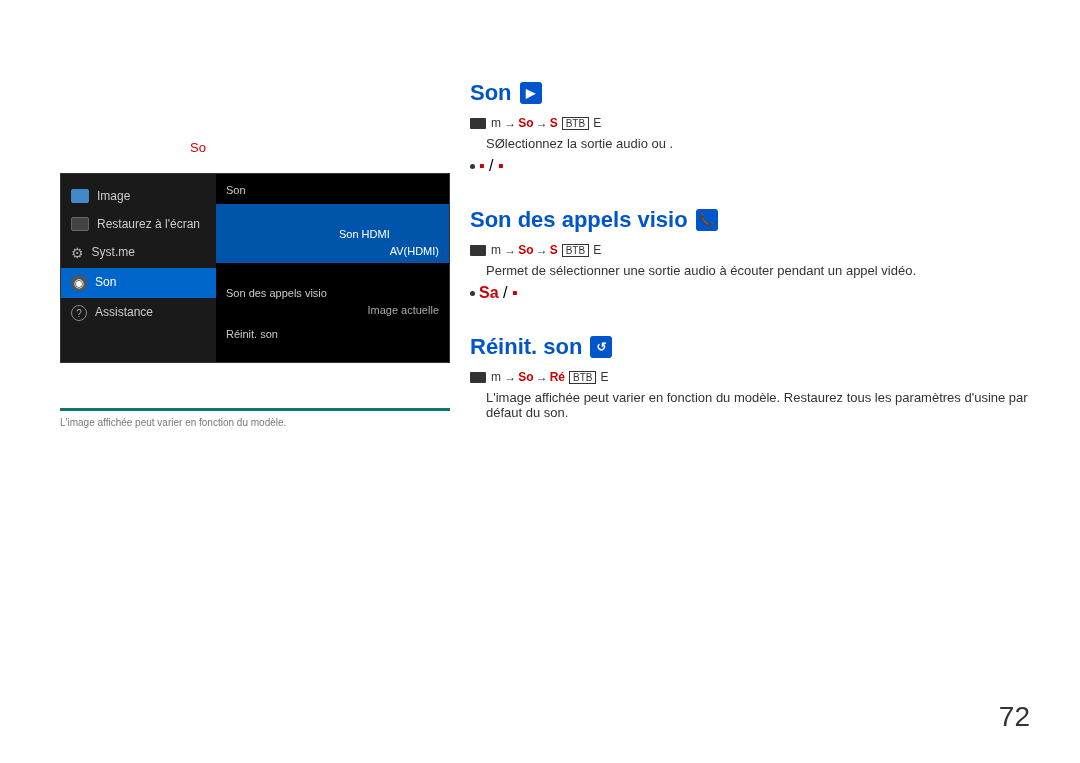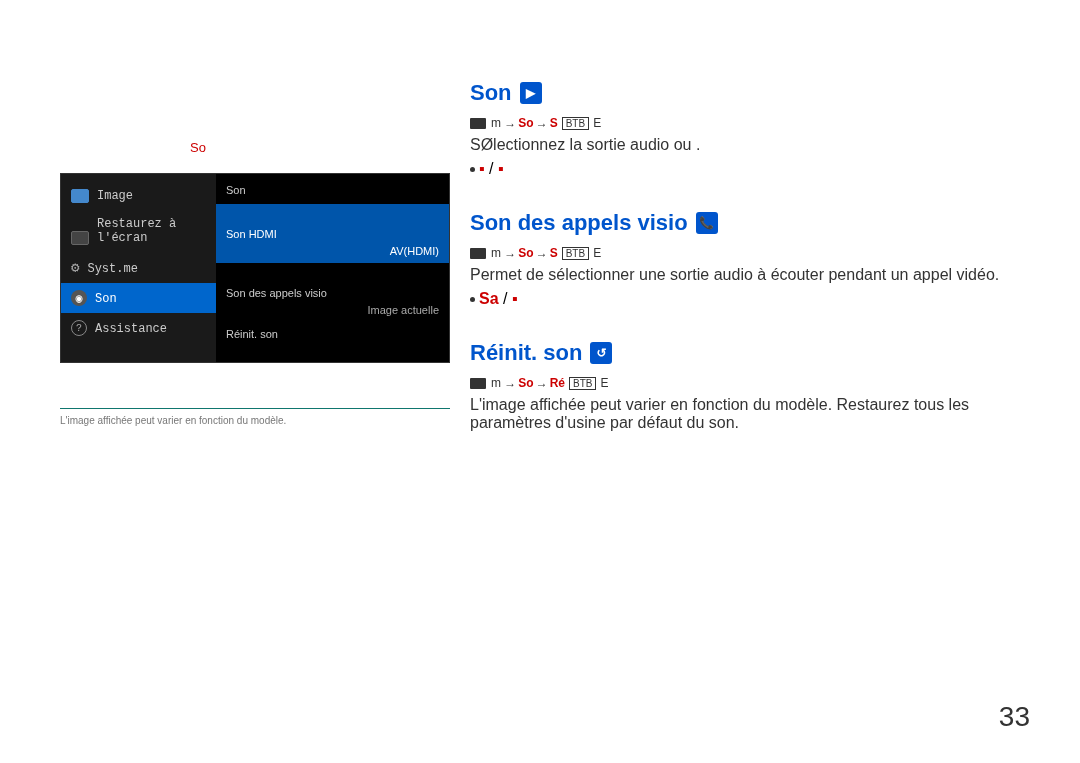--- a/index.html
+++ b/index.html
@@ -38,27 +38,26 @@
     }
 
     .tv-sidebar {
       width: 155px;
       background: #1a1a1a;
       padding: 8px 0;
     }
 
     .tv-sidebar-item {
       display: flex;
-      align-items: flex-end;
+      align-items: flex-start;
       padding: 7px 10px;
       font-size: 12px;
       color: #ccc;
       cursor: pointer;
       gap: 8px;
-      font-family: Liberation Mono, monospace;
     }
 
     .tv-sidebar-item.active {
       background: #0066cc;
       color: #fff;
     }
 
     .tv-sidebar-item .icon-box {
       width: 18px;
       height: 14px;
@@ -125,39 +124,40 @@
       align-items: center;
       padding: 6px 10px;
       font-size: 11px;
       color: #ccc;
       cursor: pointer;
     }
 
     .tv-content-item.active {
       background: #0055aa;
       color: #fff;
+      justify-content: flex-end;
     }
 
     .tv-content-item .right-text {
       color: #aaa;
       font-size: 11px;
       margin-top: 35px;
     }
 
     .tv-content-item.active .right-text {
       color: #fff;
     }
 
     
     .footnote-section {
       position: absolute;
       left: 60px;
       top: 408px;
       width: 390px;
-      border-top: 1px solid #0f766e;
+      border-top: 3px solid #0f766e;
       padding-top: 6px;
     }
 
     .footnote-text {
       font-size: 10px;
       color: #777;
     }
 
     
     .right-panel {
@@ -198,23 +198,24 @@
       font-size: 12px;
       color: #333;
       margin-bottom: 6px;
       display: flex;
       align-items: center;
       gap: 2px;
       flex-wrap: wrap;
     }
 
     .section-desc {
-      font-size: 16px;
+      font-size: 13px;
       color: #333;
       margin-bottom: 6px;
+      margin-left: 16px;
     }
 
     .bullet-item {
       margin-bottom: 3px;
       display: flex;
       align-items: center;
       gap: 4px;
     }
 
     .bullet-dot {
@@ -350,13 +351,13 @@
       <span>→</span>
       <span class="inline-red"> Ré</span>
       <span style="border:1px solid #333;padding:0 3px;font-size:10px;margin:0 2px;">BTB</span>
       <span>E</span>
     </div>
     <div class="section-desc">L'image affichée peut varier en fonction du modèle. Restaurez tous les paramètres d'usine par défaut du son.</div>
   </div>
 
 </div>
 
-<div class="page-number">33</div>
+<div class="page-number">72</div>
 
 </body></html>

